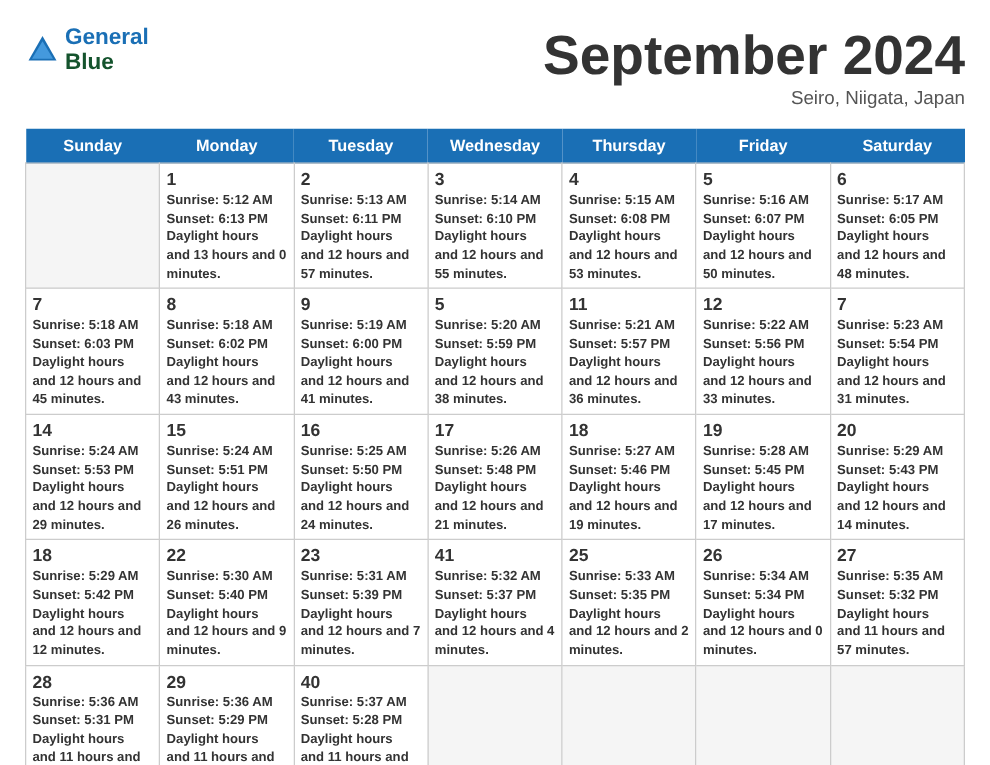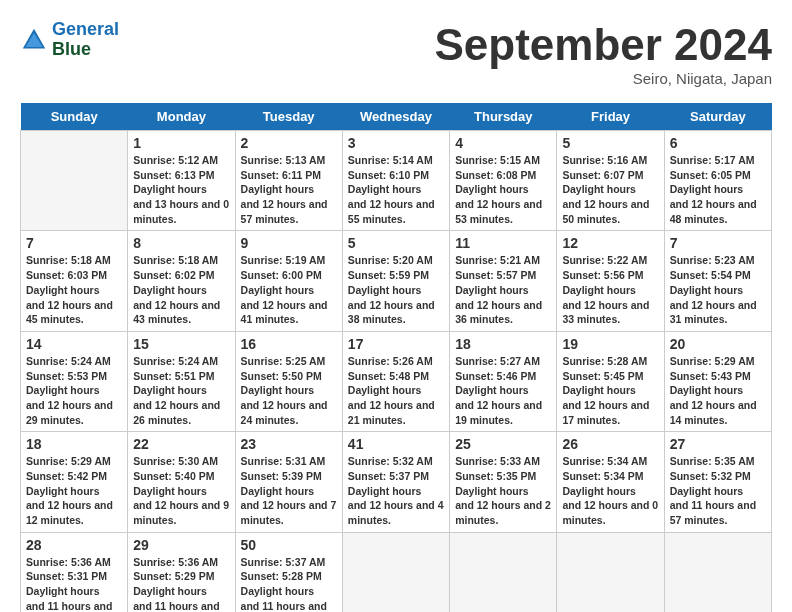--- a/index.html
+++ b/index.html
@@ -382,21 +382,21 @@
         <td>
         <span class="day-number">29</span>
         <div class="day-info">
           Sunrise: 5:36 AM<br>
           Sunset: 5:29 PM<br>
           Daylight hours<br>
           and 11 hours and 52 minutes.
         </div>
       </td>
         <td>
-        <span class="day-number">50</span>
+        <span class="day-number">40</span>
         <div class="day-info">
           Sunrise: 5:37 AM<br>
           Sunset: 5:28 PM<br>
           Daylight hours<br>
           and 11 hours and 50 minutes.
         </div>
       </td>
         <td class="empty"></td>
         <td class="empty"></td>
         <td class="empty"></td>

